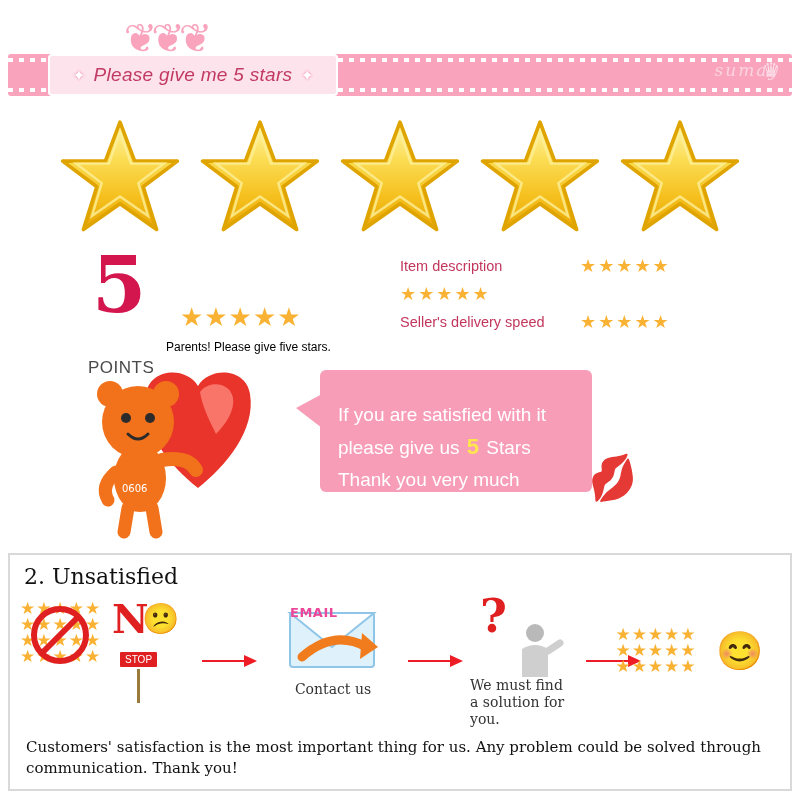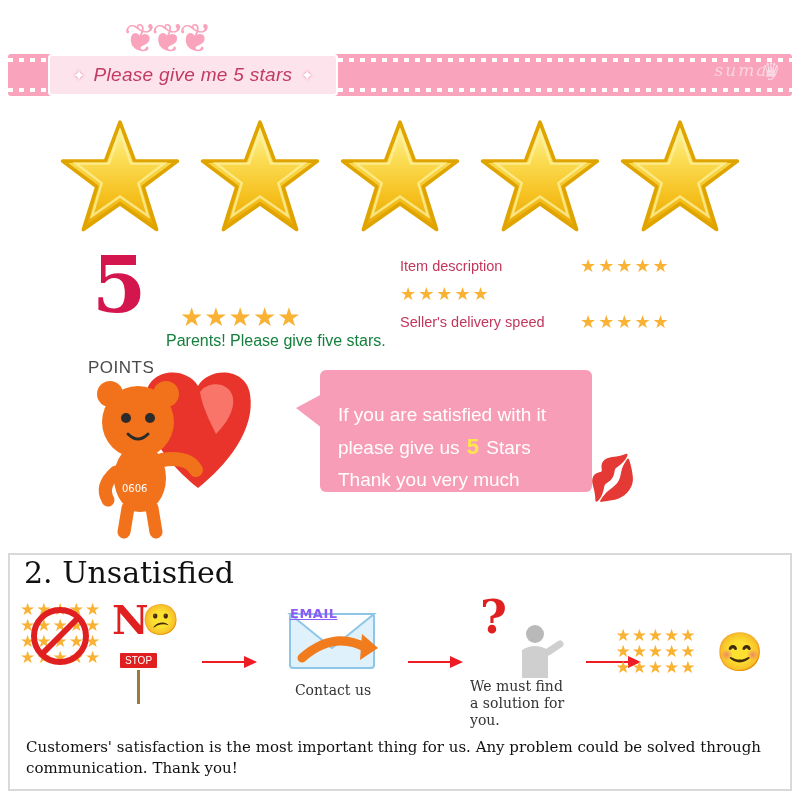--- a/index.html
+++ b/index.html
@@ -139,23 +139,23 @@
     position: absolute;
     left: 180px;
     top: 58px;
     font-size: 26px;
     color: #f9b233;
     letter-spacing: 1px;
   }
   .parents-note {
     position: absolute;
     left: 166px;
-    top: 88px;
-    font-size: 16px;
-    color: #15803d;
+    top: 96px;
+    font-size: 12px;
+    color: #000000;
   }
   .rating-list {
     position: absolute;
     left: 400px;
     top: 8px;
   }
   .rating-row {
     display: flex;
     align-items: center;
     height: 28px;
@@ -232,23 +232,23 @@
     left: 8px;
     top: 553px;
     width: 784px;
     height: 238px;
     border: 2px solid #d9d9d9;
     box-sizing: border-box;
     background: #ffffff;
   }
   .unsat-title {
     font-family: "DejaVu Serif", serif;
-    font-size: 30px;
+    font-size: 22px;
     color: #111111;
-    padding: 0 0 0 14px;
+    padding: 9px 0 0 14px;
   }
   .flow {
     position: relative;
     height: 130px;
     margin-top: 4px;
   }
   .flow-item {
     position: absolute;
     text-align: center;
   }
@@ -313,23 +313,22 @@
     font-weight: bold;
     line-height: 40px;
   }
   .sad-face {
     font-size: 30px;
   }
   .email-word {
     font-family: "DejaVu Sans", sans-serif;
     font-size: 13px;
     font-weight: bold;
-    color: #8b5cf6;
+    color: #ec4899;
     letter-spacing: .5px;
-    text-decoration: underline;
   }
   .qmark {
     color: #e02020;
     font-family: "DejaVu Serif", serif;
     font-size: 46px;
     font-weight: bold;
     line-height: 46px;
   }
   .smiley {
     font-size: 38px;

